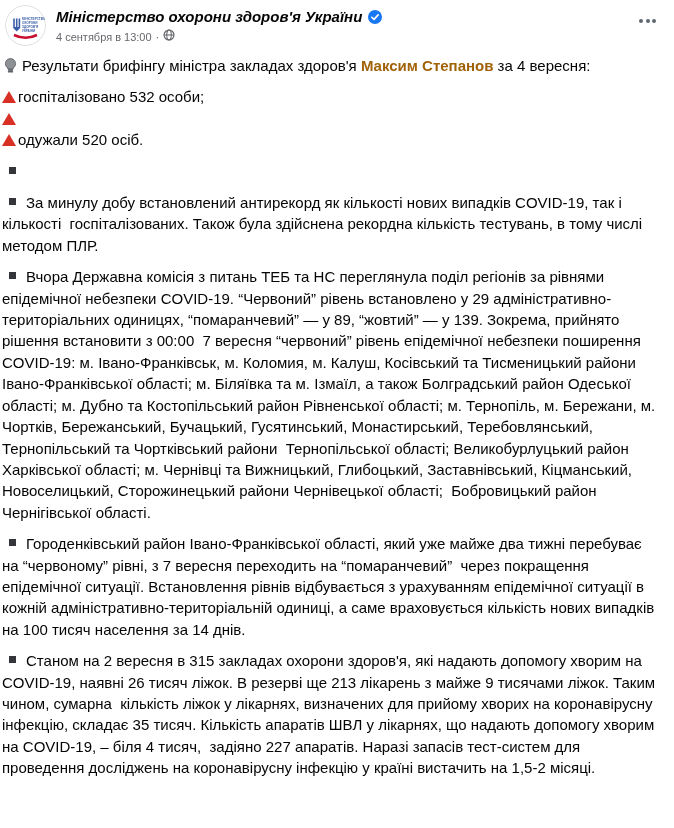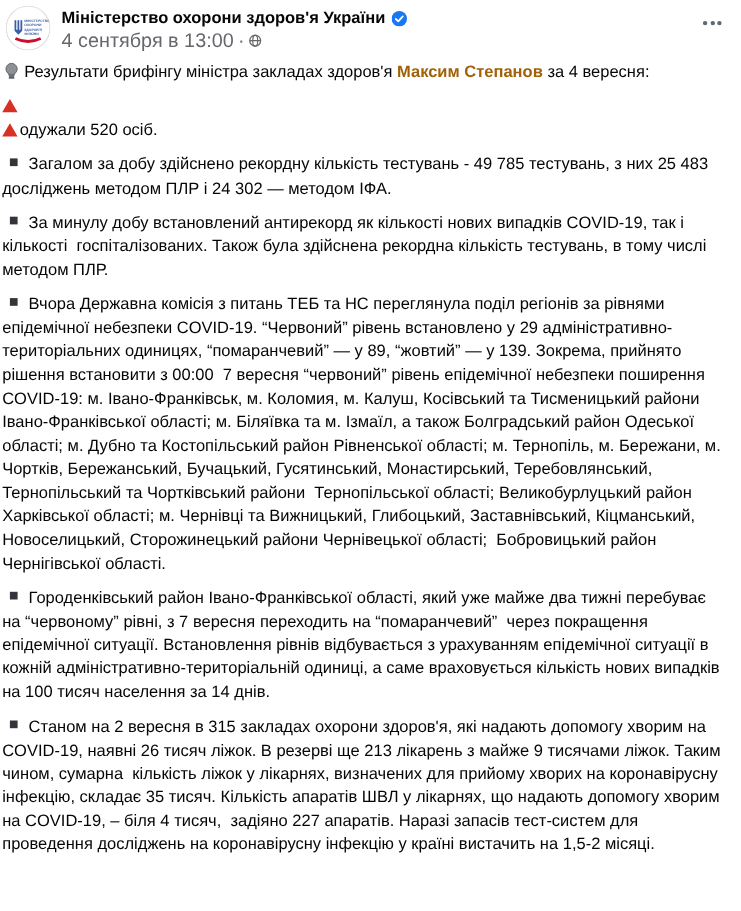--- a/index.html
+++ b/index.html
@@ -11,28 +11,28 @@
   }
   .post { width:674px; height:828px; background:#fff; position:relative; }
 
   
   .post-header { display:flex; align-items:flex-start; padding:5px 12px 6px 5px; }
   .avatar {
     width:41px; height:41px; border-radius:50%; flex:0 0 41px;
     overflow:hidden; cursor:pointer; background:#fff;
   }
   .header-text { margin-left:10px; flex:1 1 auto; padding-top:2px; }
-  .name-row { display:flex; align-items:center; gap:6px; }
+  .name-row { display:flex; align-items:center; gap:6px;font-style:italic; }
   .page-name {
     font-size:15px; font-weight:700; color:#050505; cursor:pointer; line-height:19px;
   }
   .verified { display:inline-flex; width:14px; height:14px; }
   .meta-row {
-    display:flex; align-items:center; gap:4px;
-    font-size:18px; color:#65676b; margin-top:3px; line-height:16px;
+    display:flex; align-items:flex-start; gap:4px;
+    font-size:11px; color:#65676b; margin-top:3px; line-height:16px;
   }
   .meta-row .ts { cursor:pointer; }
   .meta-row .dot { color:#65676b; }
   .globe { display:inline-flex; width:12px; height:12px; }
   .menu-btn {
     background:none; border:none; cursor:pointer;
     display:flex; gap:2.5px; padding:10px 6px; margin-top:4px;
   }
   .menu-btn .d { width:4px; height:4px; border-radius:50%; background:#606770; }
 
@@ -112,25 +112,26 @@
 
   <div class="post-body">
       <div class="block">
         <div class="line"><span class="ic ic-microphone"><svg viewBox="0 0 16 16">
               <circle cx="8" cy="6.3" r="4.8" fill="#8d9196" stroke="#5f6368" stroke-width="0.8"></circle>
               <path d="M4.6 9.5 Q8 12.6 11.4 9.5 L10 13.2 H6 Z" fill="#6b6f73"></path>
               <rect x="5.5" y="13.2" width="5" height="1.4" rx="0.6" fill="#5f6368"></rect>
             </svg></span><span class="seg">Результати брифінгу міністра закладах здоров'я </span><span class="seg link">Максим Степанов</span><span class="seg"> за 4 вересня:</span></div>
       </div>
       <div class="block">
+        <div class="line"><span class="ic ic-triangle"></span><span class="seg">госпіталізовано 532 особи;</span></div>
         <div class="line"><span class="ic ic-triangle"></span></div>
         <div class="line"><span class="ic ic-triangle"></span><span class="seg">одужали 520 осіб.</span></div>
       </div>
       <div class="block">
-        <div class="line"><span class="ic ic-square"></span><span class="seg">Загалом за добу здійснено рекордну кількість тестувань - 49 785 тестувань, з них 25 483 досліджень методом ПЛР і 24 302 — методом ІФА.</span></div>
+        <div class="line"><span class="ic ic-square"></span></div>
       </div>
       <div class="block">
         <div class="line"><span class="ic ic-square"></span><span class="seg">За минулу добу встановлений антирекорд як кількості нових випадків COVID-19, так і кількості  госпіталізованих. Також була здійснена рекордна кількість тестувань, в тому числі методом ПЛР.</span></div>
       </div>
       <div class="block">
         <div class="line"><span class="ic ic-square"></span><span class="seg">Вчора Державна комісія з питань ТЕБ та НС переглянула поділ регіонів за рівнями епідемічної небезпеки COVID-19. “Червоний” рівень встановлено у 29 адміністративно-територіальних одиницях, “помаранчевий” — у 89, “жовтий” — у 139. Зокрема, прийнято рішення встановити з 00:00  7 вересня “червоний” рівень епідемічної небезпеки поширення COVID-19: м. Івано-Франківськ, м. Коломия, м. Калуш, Косівський та Тисменицький райони Івано-Франківської області; м. Біляївка та м. Ізмаїл, а також Болградський район Одеської області; м. Дубно та Костопільський район Рівненської області; м. Тернопіль, м. Бережани, м. Чортків, Бережанський, Бучацький, Гусятинський, Монастирський, Теребовлянський, Тернопільський та Чортківський райони  Тернопільської області; Великобурлуцький район Харківської області; м. Чернівці та Вижницький, Глибоцький, Заставнівський, Кіцманський, Новоселицький, Сторожинецький райони Чернівецької області;  Бобровицький район Чернігівської області.</span></div>
       </div>
       <div class="block">
         <div class="line"><span class="ic ic-square"></span><span class="seg">Городенківський район Івано-Франківської області, який уже майже два тижні перебуває на “червоному” рівні, з 7 вересня переходить на “помаранчевий”  через покращення епідемічної ситуації. Встановлення рівнів відбувається з урахуванням епідемічної ситуації в кожній адміністративно-територіальній одиниці, а саме враховується кількість нових випадків на 100 тисяч населення за 14 днів.</span></div>
       </div>

